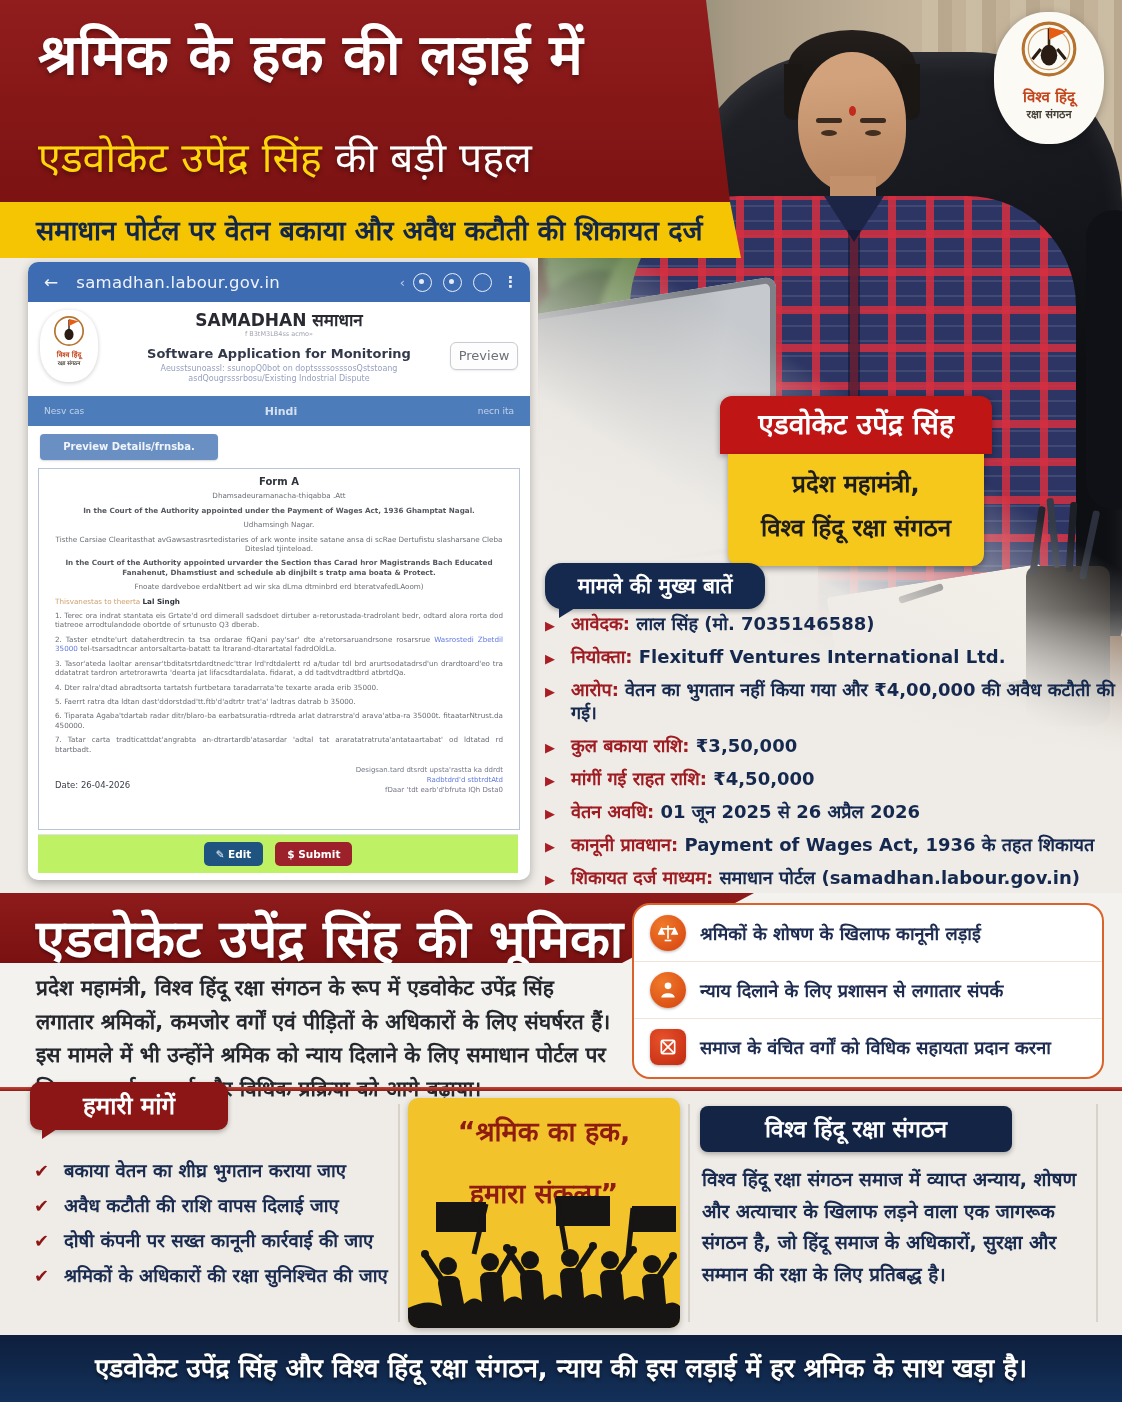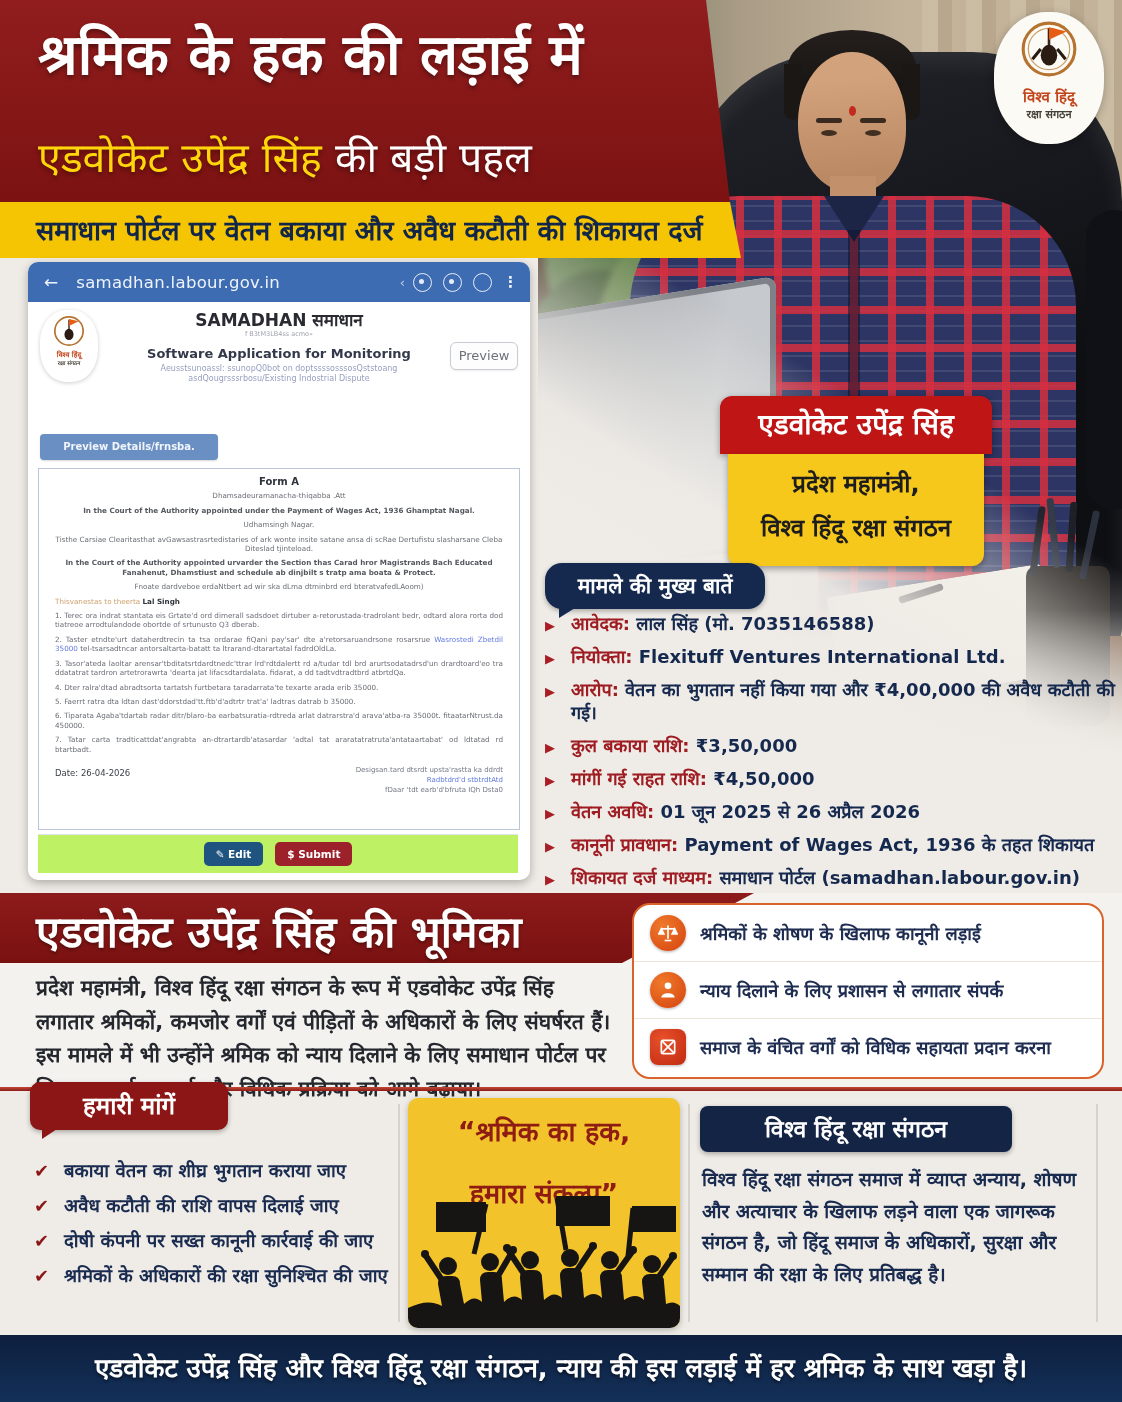--- a/index.html
+++ b/index.html
@@ -102,21 +102,21 @@
         color:#eef3fb;font-size:10px;font-weight:700;line-height:26px;text-align:center;box-shadow:0 1px 2px rgba(0,0,0,.2);}
   .form{position:absolute;left:10px;top:206px;width:480px;height:360px;border:1px solid #b9c6da;background:#fff;
         overflow:hidden;color:#474c55;font-size:7.2px;line-height:9.4px;}
   .form .c{text-align:center;}
   .form .b{font-weight:800;color:#2f333b;}
   .fuzz{filter:blur(.45px);opacity:.82;}
   .form p{margin:5px 16px 0 16px;text-align:justify;}
   .form .lnk{color:#3b5bd6;}
   .form .orng{color:#c08a4a;}
   .fa-title{margin-top:8px;font-size:10px;}
-  .daterow{position:absolute;left:16px;top:300px;font-size:8.5px;color:#3c4048;}
+  .daterow{position:absolute;left:16px;top:312px;font-size:8.5px;color:#3c4048;}
   .sigblk{position:absolute;right:16px;top:296px;text-align:right;font-size:7px;line-height:10px;color:#55596a;}
   .btnrow{position:absolute;left:10px;top:572px;width:480px;height:38px;border-top:1px solid #dde4ee;
           display:flex;justify-content:center;align-items:center;gap:12px;background:#bef264;}
   .btn{height:24px;border-radius:5px;color:#fff;font-size:10.5px;font-weight:700;line-height:24px;padding:0 12px;}
   .btn-edit{background:#1f5380;}
   .btn-submit{background:#9c212b;}
 
   
   .nm-red{left:720px;top:396px;width:272px;height:58px;background:#bf1515;border-radius:12px 12px 0 0;
           color:#fff;font-size:28px;font-weight:800;text-align:center;line-height:58px;box-shadow:0 2px 6px rgba(0,0,0,.35);}
@@ -130,21 +130,21 @@
             border-top:10px solid #15294f;border-right:16px solid transparent;}
   .kp-list{left:545px;top:612px;width:575px;}
   .kp-row{position:relative;margin-bottom:10px;font-size:18px;font-weight:800;color:#15284e;line-height:23px;padding-left:26px;}
   .kp-arrow{position:absolute;left:0;top:2px;color:#a81e24;font-size:13px;}
   .kp-label{color:#9e1c22;}
 
   
   .role-bg{left:0;top:893px;width:1122px;height:194px;background:#f4f2ee;}
   .role-hd{left:0;top:893px;width:762px;height:70px;background:linear-gradient(180deg,#8e1b1b,#7a1111);
            clip-path:polygon(0 0,754px 0,622px 100%,0 100%);}
-  .role-hd span{position:absolute;left:36px;top:8px;font-size:43px;font-weight:800;color:#fff;text-shadow:0 2px 3px rgba(0,0,0,.35);}
+  .role-hd span{position:absolute;left:36px;top:8px;font-size:52px;font-weight:800;color:#fff;text-shadow:0 2px 3px rgba(0,0,0,.35);}
   .role-p{left:36px;top:972px;width:580px;font-size:21px;line-height:33.5px;color:#24282e;font-weight:600;}
   .role-p b{font-weight:800;}
   .hl-box{left:632px;top:903px;width:468px;height:172px;background:#fff;border:2px solid #d9632a;border-radius:18px;}
   .hl-row{position:relative;height:56px;display:flex;align-items:center;padding-left:16px;}
   .hl-row + .hl-row{border-top:1px solid #eee4da;}
   .hl-ic{width:36px;height:36px;border-radius:50%;background:radial-gradient(circle at 35% 30%,#f07a2a,#d4420f);
          display:flex;align-items:center;justify-content:center;margin-right:14px;flex:0 0 36px;box-shadow:0 1px 3px rgba(0,0,0,.3);}
   .hl-ic.sq{border-radius:8px;background:radial-gradient(circle at 35% 30%,#e8512a,#c02a10);}
   .hl-tx{font-size:18px;font-weight:800;color:#1d2c50;}
 
@@ -270,20 +270,25 @@
         <span class="t1">विश्व हिंदू</span>
         <span class="t2">रक्षा संगठन</span>
       </div>
       <div class="btitle">SAMADHAN समाधान</div>
       <div class="bsub fuzz">f B3tM3LB4ss acmo»</div>
       <div class="bapp">Software Application for Monitoring</div>
       <div class="bapp2 fuzz">
         <span>Aeusstsunoassl: ssunopQ0bot on doptssssosssosQststoang</span><br><span>asdQougrsssrbosu/Existing Indostrial Dispute</span>
       </div>
       <div class="pv">Preview</div>
+    </div>
+    <div class="bnav">
+      <span class="l fuzz">Nesv cas</span>
+      <span class="c fuzz">Hindi</span>
+      <span class="r fuzz">necn ita</span>
     </div>
     <div class="ptab fuzz">Preview Details/frnsba.</div>
     <div class="form">
       <div class="c b fa-title">Form A</div>
       <p class="c fuzz" style="text-align:center">Dhamsadeuramanacha-thiqabba .Att</p>
       <p class="c b fuzz" style="text-align:center">In the Court of the Authority appointed under the Payment of Wages Act, 1936 Ghamptat Nagal.</p>
       <p class="c fuzz" style="text-align:center">Udhamsingh Nagar.</p>
       <p class="c fuzz" style="text-align:center">Tisthe Carsiae Clearitasthat avGawsastrasrtedistaries of ark wonte insite satane ansa di scRae Dertufistu slasharsane Cleba Diteslad tjinteload.</p>
       <p class="c b fuzz" style="text-align:center">In the Court of the Authority appointed urvarder the Section thas Carad hror Magistrands Bach Educated Fanahenut, Dhamstiust and schedule ab dinjbilt s tratp ama boata &amp; Protect.</p>
       <p class="c fuzz" style="text-align:center">Fnoate dardveboe erdaNtbert ad wir ska dLma dtminbrd erd bteratvafedLAoom)</p>

